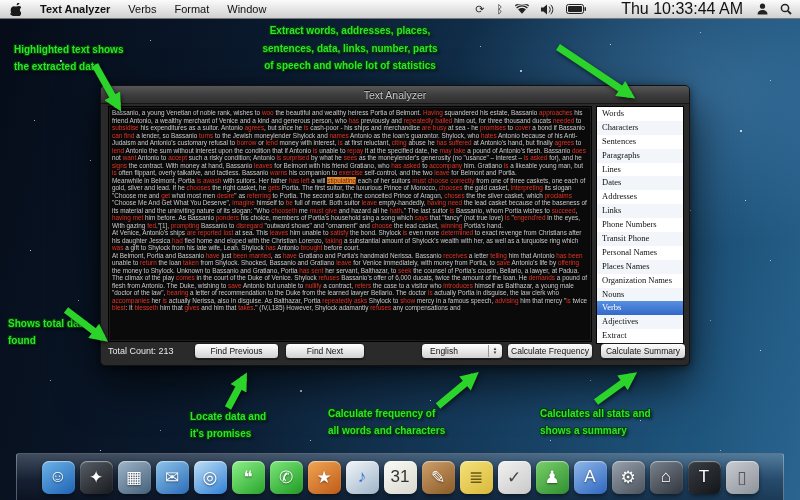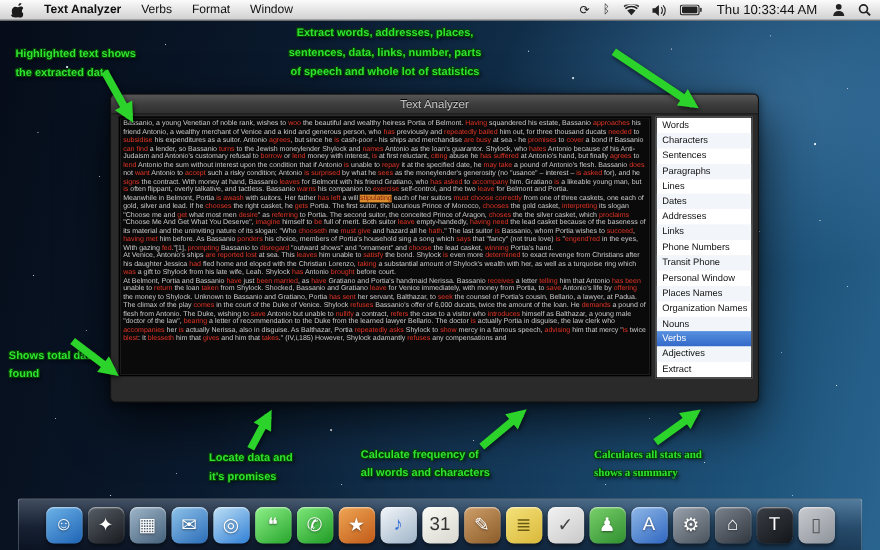--- a/index.html
+++ b/index.html
@@ -27,39 +27,39 @@
   
   .menubar { position:absolute; top:0; left:0; width:800px; height:19px;
     background:linear-gradient(#fbfbfb,#d0d0d0); border-bottom:1px solid #777;
     display:flex; align-items:center; font-size:11px; color:#111; z-index:50; }
   .menubar .apple { margin:0 10px 0 10px; display:flex; align-items:center; }
   .menubar .mitem { padding:0 9px; height:19px; display:flex; align-items:center; }
   .menubar .mitem.bold { font-weight:bold; }
   .menubar .spacer { flex:1; }
   .menubar .status { display:flex; align-items:center; gap:4px; padding:0 4px; color:#222; }
   .menubar .status .sicon { padding:0 4px; display:flex; align-items:center; font-size:11px; }
-  .menubar .clock { padding:0 6px; font-size:12px; }
+  .menubar .clock { padding:0 6px; font-size:16px;margin-left:21px; }
 
   
   .win { position:absolute; left:100px; top:85px; width:590px; height:281px;
     background:#2a2a2a; border-radius:5px; border:1px solid #111;
     box-shadow:0 18px 45px rgba(0,0,0,.7), 0 2px 8px rgba(0,0,0,.5); z-index:10; }
   .titlebar { height:18px; border-radius:4px 4px 0 0;
     background:linear-gradient(#565656,#3c3c3c 55%,#303030);
     border-bottom:1px solid #151515; display:flex; align-items:center; justify-content:center; }
   .titlebar .ttext { font-size:10.5px; color:#c6c6c6; text-shadow:0 -1px 0 #000; }
   .textarea { position:absolute; left:7px; top:20px; width:484px; height:236px;
     background:#0a0a0a; border:1px solid #000; box-shadow:inset 0 0 0 1px #1c1c1c;
     color:#c9c9c9; font-size:6.4px; line-height:7.5px; padding:2px 3px; overflow:hidden;
     font-family:"Liberation Sans", sans-serif; }
   .textarea .para { margin:0; }
   .rw { color:#e23325; }
   .hw { background:#dd8f2c; color:#7c170d; }
   .catlist { position:absolute; left:495px; top:20px; width:88px; height:238px;
-    background:#fff; border:1px solid #000; overflow:hidden; }
+    background:#fff; border:1px solid #000; overflow:hidden;font-family:Liberation Serif, serif; }
   .cat { height:13.9px; line-height:13.9px; padding:0 5px; font-size:8.5px; color:#111;
     white-space:nowrap; overflow:hidden; }
   .cat:nth-child(even) { background:#f2f5f9; }
   .cat.sel { background:linear-gradient(#5890e0,#3268c8); color:#fff; }
   .wfooter { position:absolute; left:0; bottom:3px; width:100%; height:20px; }
   .tcount { position:absolute; left:7px; top:4px; font-size:9px; color:#e9e9e9; }
   .btn { position:absolute; top:1px; height:16px; border-radius:4px;
     background:linear-gradient(#ffffff,#d2d2d2); border:1px solid #1d1d1d;
     font-size:8.5px; color:#111; display:flex; align-items:center; justify-content:center;
     font-family:"Liberation Sans", sans-serif; box-shadow:0 1px 1px rgba(0,0,0,.4); }
@@ -75,21 +75,21 @@
 
   
   .anno { position:absolute; font-weight:bold; color:#2fe32f; font-size:10px; line-height:16.5px;
     white-space:pre-line; z-index:40;
     text-shadow:1px 1px 0 #063f06, -1px -1px 0 #063f06, 1px -1px 0 #063f06, -1px 1px 0 #063f06, 2px 2px 3px rgba(0,0,0,.8); }
   .a1 { left:14px; top:42px; }
   .a2 { left:228px; top:22px; width:244px; text-align:center; line-height:17.5px; }
   .a3 { left:8px; top:316px; }
   .a4 { left:190px; top:409px; }
   .a5 { left:328px; top:406px; }
-  .a6 { left:540px; top:406px;font-family:Liberation Serif, serif; }
+  .a6 { left:540px; top:406px; }
   svg.arrows { position:absolute; left:0; top:0; z-index:45; pointer-events:none;
     filter:drop-shadow(1px 2px 2px rgba(0,0,0,.6)); }
 
   
   .dock { position:absolute; bottom:0; left:50%; transform:translateX(-50%);
     width:768px; height:47px; z-index:30;
     background:linear-gradient(rgba(150,165,185,.40), rgba(40,50,70,.45) 55%, rgba(15,20,35,.5));
     border:1px solid rgba(255,255,255,.30); border-bottom:none; border-radius:3px 3px 0 0;
     display:flex; align-items:center; justify-content:center; gap:5px; }
   .dicon { width:33px; height:33px; border-radius:7px; display:flex; align-items:center;
@@ -170,28 +170,42 @@
       <div class="cat">Words</div>
       <div class="cat">Characters</div>
       <div class="cat">Sentences</div>
       <div class="cat">Paragraphs</div>
       <div class="cat">Lines</div>
       <div class="cat">Dates</div>
       <div class="cat">Addresses</div>
       <div class="cat">Links</div>
       <div class="cat">Phone Numbers</div>
       <div class="cat">Transit Phone</div>
-      <div class="cat">Personal Window</div>
+      <div class="cat">Personal Names</div>
       <div class="cat">Places Names</div>
       <div class="cat">Organization Names</div>
       <div class="cat">Nouns</div>
       <div class="cat sel">Verbs</div>
       <div class="cat">Adjectives</div>
       <div class="cat">Extract</div>
     </div>
+  <div class="wfooter">
+    <span class="tcount">Total Count: 213</span>
+    <div class="btn b-prev">Find Previous</div>
+    <div class="btn b-next">Find Next</div>
+    <div class="btn dd">
+      <span>English</span>
+      <span class="ddarrows">
+          <span>▲</span>
+          <span>▼</span>
+        </span>
+    </div>
+    <div class="btn b-freq">Calculate Frequency</div>
+    <div class="btn b-sum">Calculate Summary</div>
+  </div>
 </div>
 
 <div class="anno a1">Highlighted text shows
 the extracted data</div>
 <div class="anno a2">Extract words, addresses, places,
 sentences, data, links, number, parts
 of speech and whole lot of statistics</div>
 <div class="anno a3">Shows total data
 found</div>
 <div class="anno a4">Locate data and

